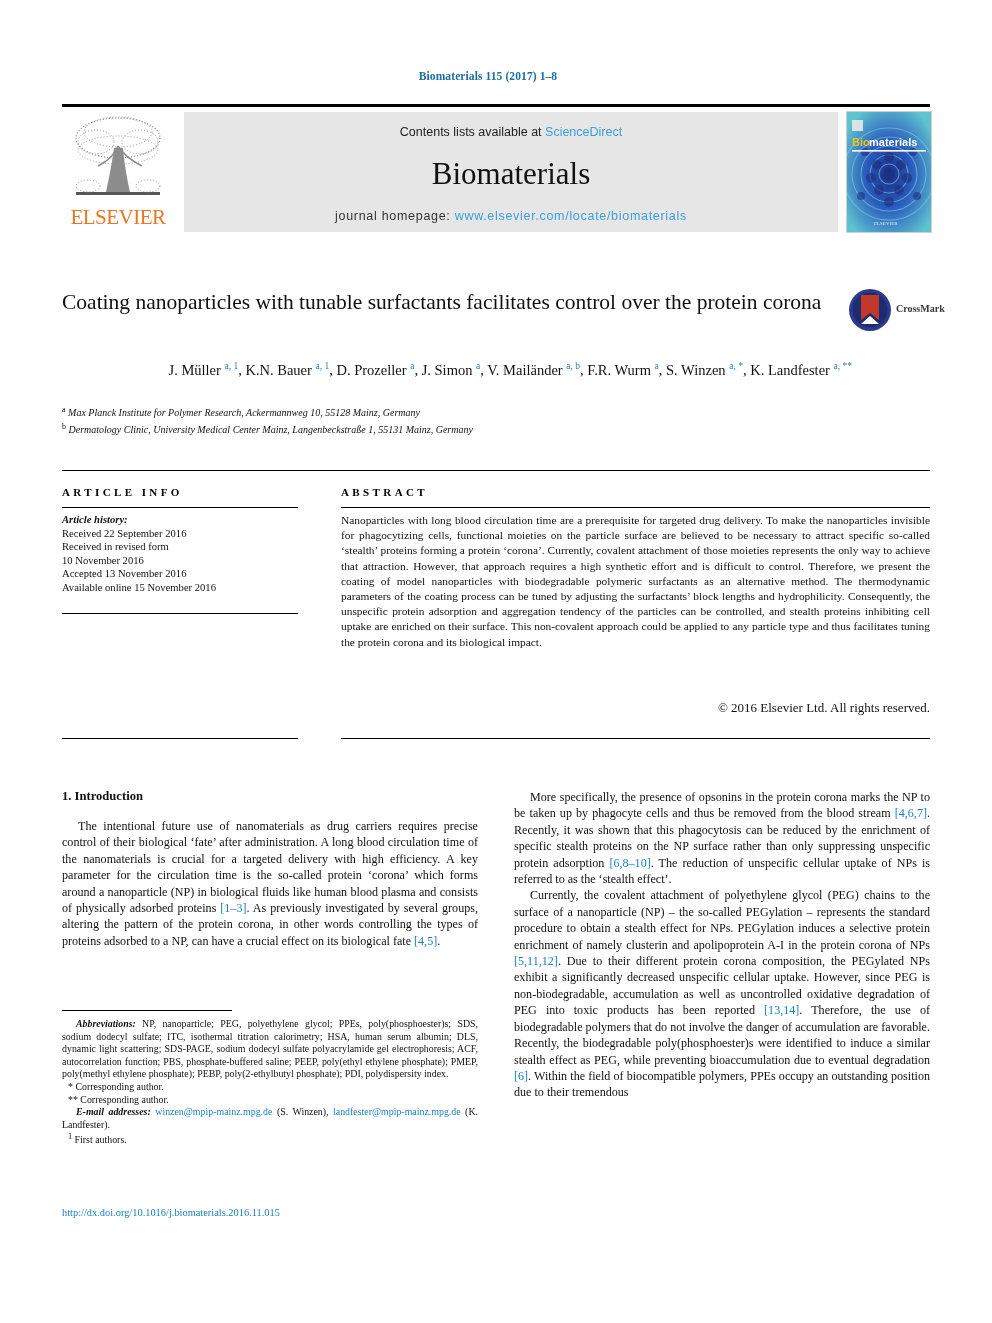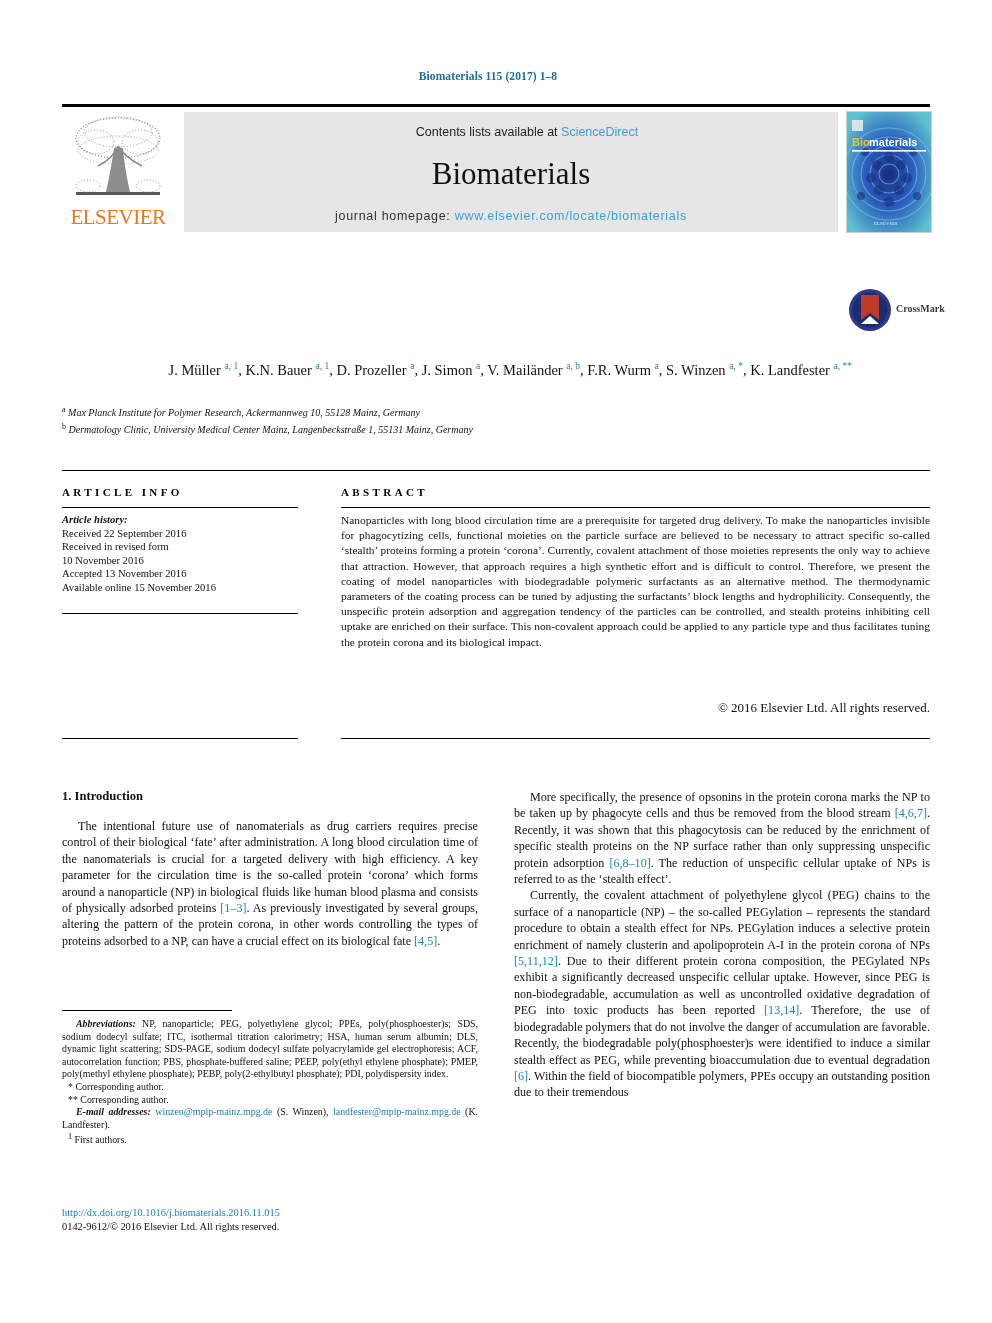--- a/index.html
+++ b/index.html
@@ -86,21 +86,20 @@
   }
   .contents-line {
     position: absolute;
     top: 13px;
     left: 0;
     width: 654px;
     text-align: center;
     font-family: "Liberation Sans", sans-serif;
     font-size: 12.5px;
     color: #222222;
-    padding-left: 16px;
   }
   .contents-line .sd {
     color: #3aa0d8;
   }
   .journal-name {
     position: absolute;
     top: 44px;
     left: 0;
     width: 654px;
     text-align: center;
@@ -482,20 +481,21 @@
         </g>
         <rect x="5" y="8" width="11" height="11" fill="#e8e8e8" opacity="0.9"></rect>
         <text x="5" y="34" font-family="Liberation Sans, sans-serif" font-size="11" font-weight="bold" fill="#f0c419">Bio</text>
         <text x="22" y="34" font-family="Liberation Sans, sans-serif" font-size="11" font-weight="bold" fill="#ffffff">materials</text>
         <rect x="5" y="38" width="74" height="1.6" fill="#ffffff"></rect>
         <text x="27" y="113" font-family="Liberation Serif, serif" font-size="5" fill="#dfeff2">ELSEVIER</text>
       </svg>
     </div>
   </div>
 
+  <div class="title">Coating nanoparticles with tunable surfactants facilitates control over the protein corona</div>
 
   <div class="crossmark">
     <div class="crossmark-badge">
       <svg width="44" height="44" viewBox="0 0 44 44" xmlns="http://www.w3.org/2000/svg">
         <circle cx="22" cy="22" r="21" fill="#2b3a8f"></circle>
         <circle cx="22" cy="22" r="17.5" fill="#1d2c6e"></circle>
         <path d="M13 7 h18 v25 l-9 -7 l-9 7 Z" fill="#c0392b"></path>
         <path d="M13 36 l9 -8 l9 8 Z" fill="#ffffff"></path>
       </svg>
     </div>
@@ -563,16 +563,15 @@
       <span class="lnk">winzen@mpip-mainz.mpg.de</span><span> (S. Winzen), </span><span class="lnk">landfester@mpip-mainz.mpg.de</span><span> (K. Landfester).</span>
     </p>
     <p class="fn-line">
       <sup>1</sup>
       <span>First authors.</span>
     </p>
   </div>
 
   <div class="doi-block">
     <div class="doi">http://dx.doi.org/10.1016/j.biomaterials.2016.11.015</div>
-    <div>0142-9612/© 2016 Elsevier Ltd. All rights reserved.</div>
   </div>
 
 </div>
 
 </body></html>

